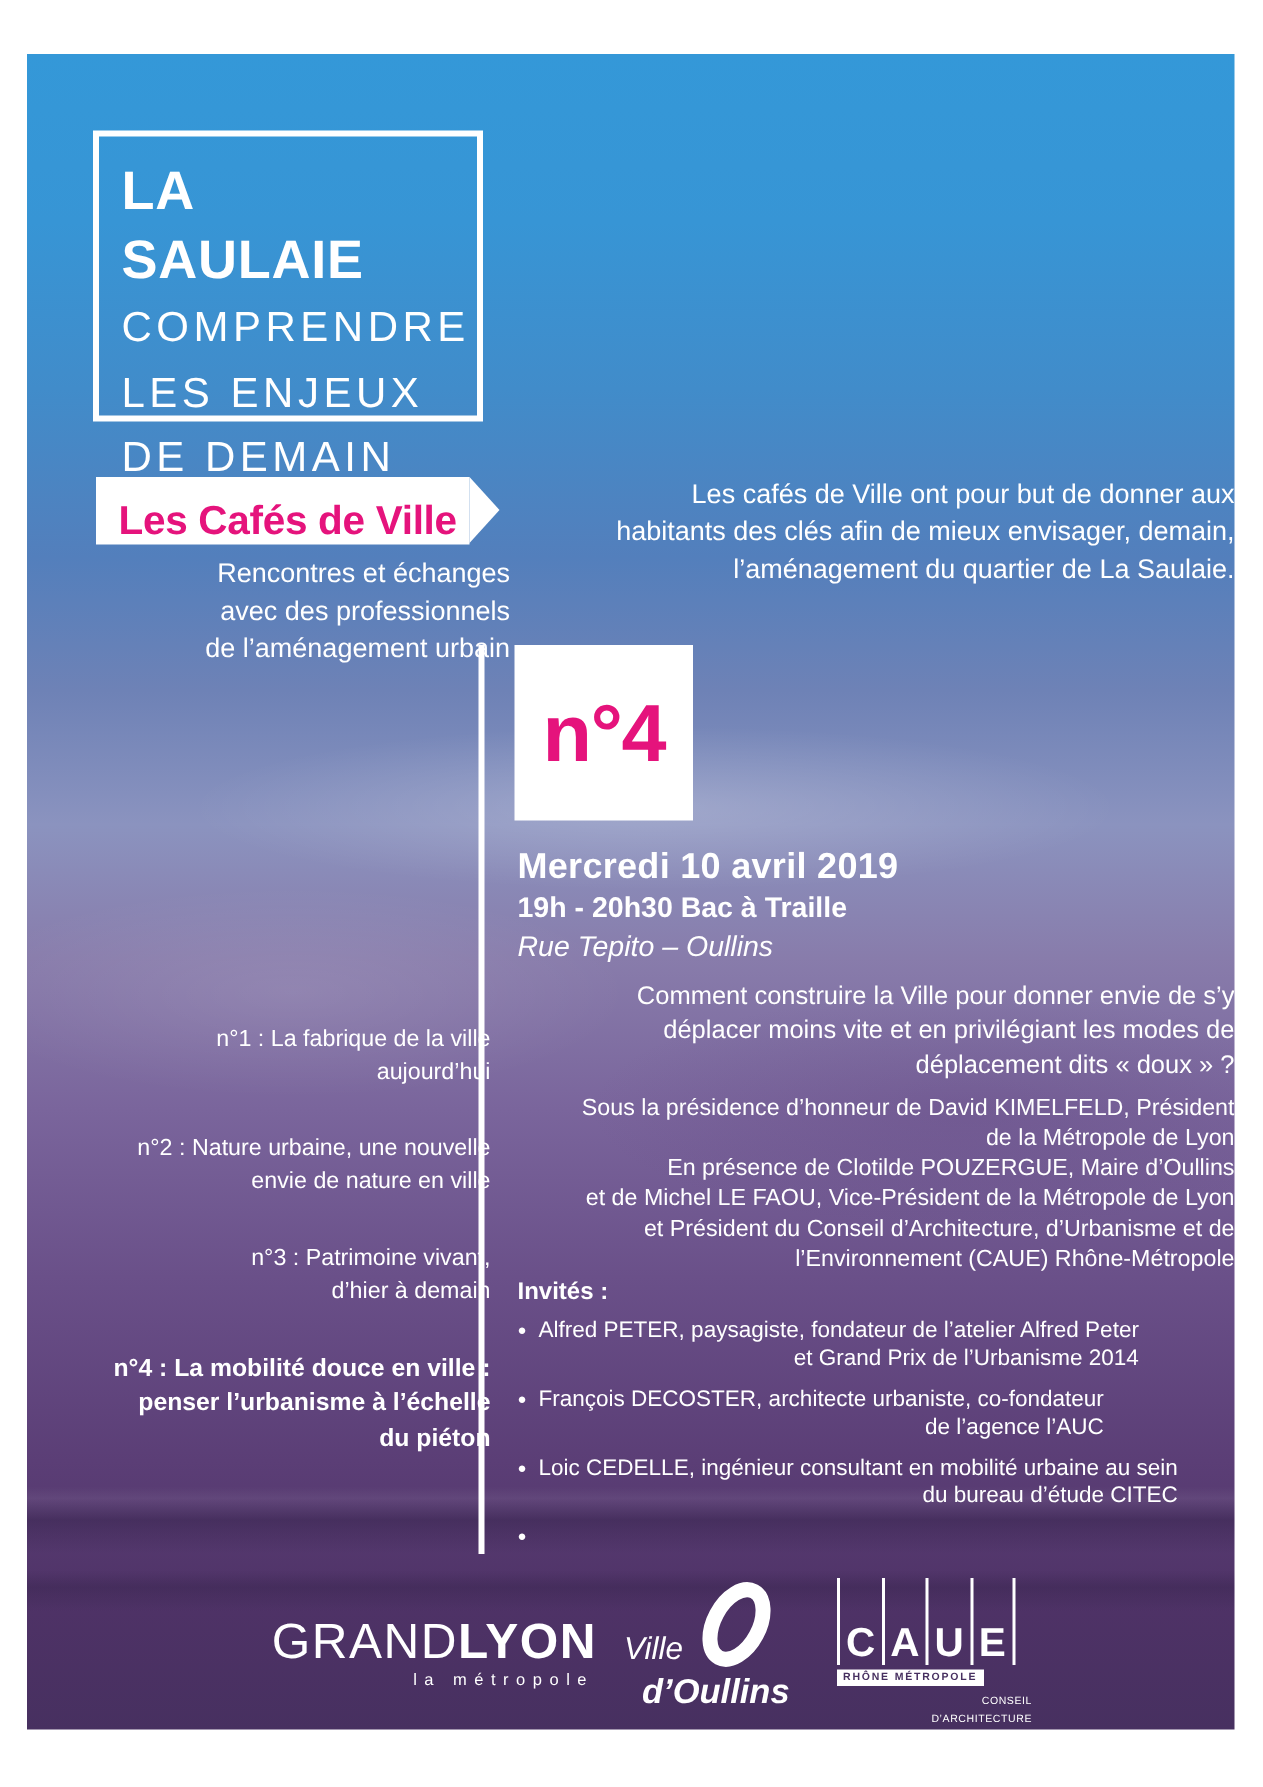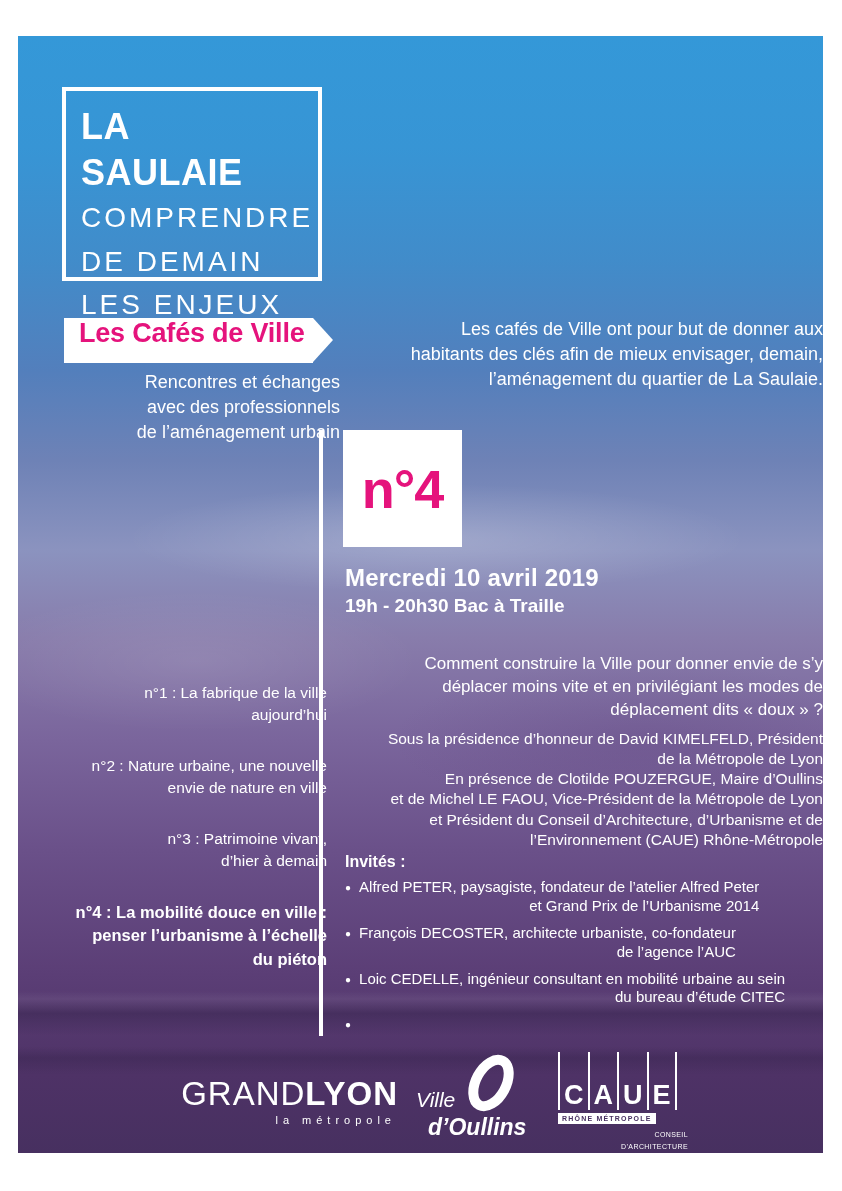--- a/index.html
+++ b/index.html
@@ -31,21 +31,21 @@
   .title-box{
     position:absolute;left:44px;top:51px;width:260px;height:194px;
     border:4px solid #ffffff;box-sizing:border-box;
     padding:13px 20px 0 15px;color:#ffffff;
   }
   .title-line1{font-size:36px;font-weight:800;letter-spacing:0.5px;line-height:1.28;}
   .title-line{font-size:28px;font-weight:400;letter-spacing:3px;line-height:1.55;}
 
   
   .banner{position:absolute;left:46px;top:282px;height:45px;display:flex;align-items:stretch;}
-  .banner-body{background:#ffffff;display:flex;align-items:flex-start;padding:0 8px 0 15px;}
+  .banner-body{background:#ffffff;display:flex;align-items:flex-end;padding:0 8px 0 15px;}
   .banner-label{color:#e5137c;font-size:27px;font-weight:700;letter-spacing:-0.2px;white-space:nowrap;}
   .banner-arrow{width:0;height:0;border-top:22.5px solid transparent;border-bottom:22.5px solid transparent;border-left:20px solid #ffffff;}
   .banner-sub{position:absolute;left:52px;top:334px;width:270px;font-size:18px;line-height:1.38;color:#ffffff;}
 
   .intro{position:absolute;left:327px;top:281px;width:478px;font-size:18px;line-height:1.4;color:#ffffff;}
 
   
   .v-divider{position:absolute;left:301px;top:394px;width:4px;height:606px;background:#ffffff;}
 
   
@@ -96,22 +96,22 @@
 </head>
 <body>
 
 <div class="page">
   <div class="poster">
     <div class="photo-overlay"></div>
 
     <div class="title-box">
       <div class="title-line1">LA SAULAIE</div>
       <div class="title-line">COMPRENDRE</div>
+      <div class="title-line">LES ENJEUX</div>
       <div class="title-line">DE DEMAIN</div>
-      <div class="title-line">LES ENJEUX</div>
     </div>
 
     <div class="banner">
       <div class="banner-body">
         <span class="banner-label">Les Cafés de Ville</span>
       </div>
       <div class="banner-arrow"></div>
     </div>
     <div class="banner-sub preline">Rencontres et échanges
 avec des professionnels
@@ -135,20 +135,21 @@
 du piéton</div>
     </div>
 
     <div class="n4-box">
       <span class="n4-text">n°4</span>
     </div>
 
     <div class="date-block">
       <div class="date-line1">Mercredi 10 avril 2019</div>
       <div class="date-line2">19h - 20h30 Bac à Traille</div>
+      <div class="date-line3">Rue Tepito – Oullins</div>
     </div>
 
     <div class="question preline">Comment construire la Ville pour donner envie de s’y
 déplacer moins vite et en privilégiant les modes de
 déplacement dits « doux » ?</div>
     <div class="presidence preline">Sous la présidence d’honneur de David KIMELFELD, Président
 de la Métropole de Lyon
 En présence de Clotilde POUZERGUE, Maire d’Oullins
 et de Michel LE FAOU, Vice-Président de la Métropole de Lyon
 et Président du Conseil d’Architecture, d’Urbanisme et de

